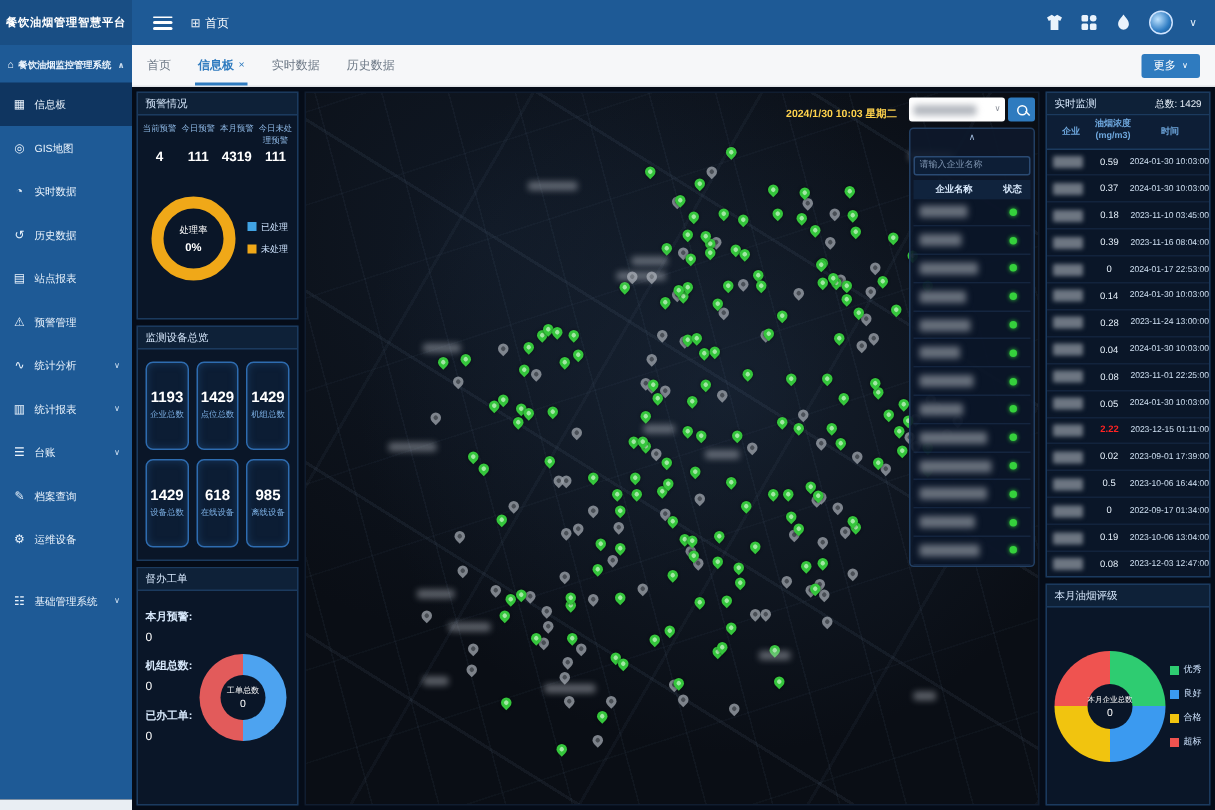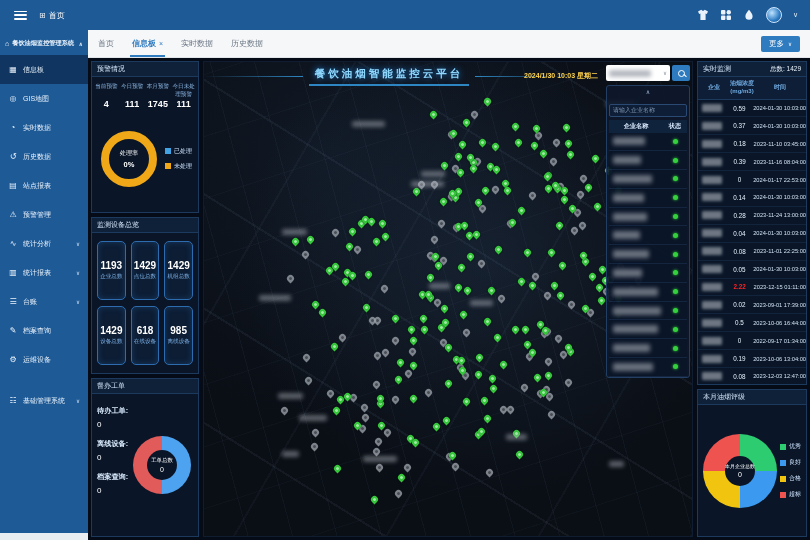--- a/index.html
+++ b/index.html
@@ -151,20 +151,23 @@
   .rh-l{font-size:5px}
   .rh-v{font-size:7px;margin-top:2px}
   .rate-legend{margin-left:auto;margin-right:3px;display:flex;flex-direction:column;gap:7px}
 </style>
 </head>
 <body>
 
 <div class="app">
 
   <header class="topbar">
+    <div class="logo">
+      <span>餐饮油烟管理智慧平台</span>
+    </div>
     <div class="hamburger">
         <i></i>
         <i></i>
         <i></i>
       </div>
     <div class="crumb">
       <span class="cic">⊞</span>
       <span>首页</span>
     </div>
     <div class="top-icons">
@@ -281,21 +284,21 @@
             <div class="wstat">
               <div class="wlbl">当前预警</div>
               <div class="wval">4</div>
             </div>
             <div class="wstat">
               <div class="wlbl">今日预警</div>
               <div class="wval">111</div>
             </div>
             <div class="wstat">
               <div class="wlbl">本月预警</div>
-              <div class="wval">1745</div>
+              <div class="wval">4319</div>
             </div>
             <div class="wstat">
               <div class="wlbl">今日未处理预警</div>
               <div class="wval">111</div>
             </div>
           </div>
         <div class="warn-body">
           <div class="ring" style="border-color: rgb(240, 168, 24);">
             <span class="rl">处理率</span>
             <span class="rv">0%</span>
@@ -341,29 +344,29 @@
               <div class="cl">离线设备</div>
             </div>
           </div>
       </div>
 
       <div class="panel p-wo">
         <div class="panel-h">督办工单</div>
         <div class="wo-body">
           <div id="wo-stats" class="wo-stats">
               <div>
-                <div class="wo-l">待办工单:</div>
+                <div class="wo-l">本月预警:</div>
                 <div class="wo-v">0</div>
               </div>
               <div>
-                <div class="wo-l">离线设备:</div>
+                <div class="wo-l">机组总数:</div>
                 <div class="wo-v">0</div>
               </div>
               <div>
-                <div class="wo-l">档案查询:</div>
+                <div class="wo-l">已办工单:</div>
                 <div class="wo-v">0</div>
               </div>
             </div>
           <div class="wo-donut" id="wo-donut" style="background: conic-gradient(rgb(77, 163, 240) 0deg, rgb(77, 163, 240) 50%, rgb(226, 91, 91) 50%, rgb(226, 91, 91) 100%);">
             <div class="wo-hole">
               <span class="wo-hl">工单总数</span>
               <span class="wo-hv">0</span>
             </div>
           </div>
         </div>
@@ -634,25 +637,20 @@
           <span class="maplabel" style="left:148px;top:59px;width:33px"></span>
           <span class="maplabel" style="left:159px;top:394px;width:34px"></span>
           <span class="maplabel" style="left:95px;top:353px;width:28px"></span>
           <span class="maplabel" style="left:55px;top:233px;width:32px"></span>
           <span class="maplabel" style="left:266px;top:238px;width:23px"></span>
           <span class="maplabel" style="left:405px;top:399px;width:15px"></span>
           <span class="maplabel" style="left:78px;top:167px;width:25px"></span>
           <span class="maplabel" style="left:225px;top:221px;width:21px"></span>
           <span class="maplabel" style="left:74px;top:331px;width:25px"></span>
         </div>
-      <div class="banner">
-        <span class="bline"></span>
-        <span class="btitle">餐饮油烟智能监控云平台</span>
-        <span class="bline r"></span>
-      </div>
       <div class="mdate">2024/1/30 10:03 星期二</div>
 
       <div class="entover">
         <div class="sel-row">
           <div class="sel">
             <span class="blurblk"></span>
             <span class="sc">∨</span>
           </div>
           <button class="sbtn">
             <span class="mag"></span>

